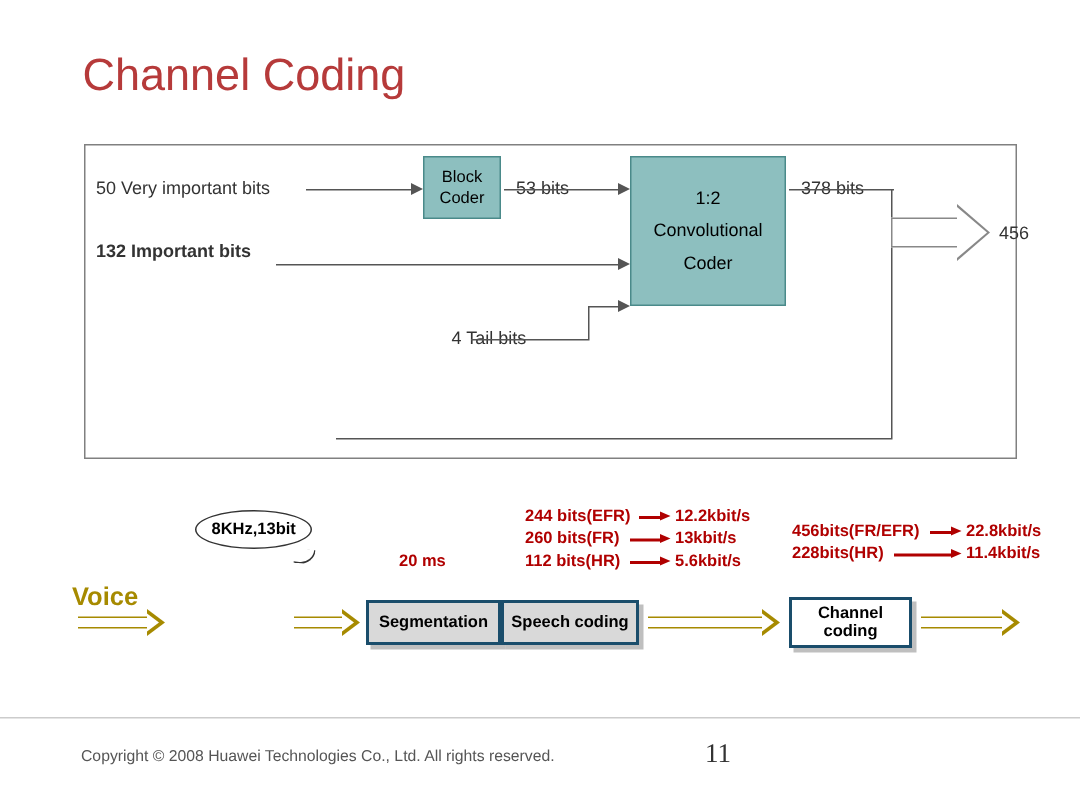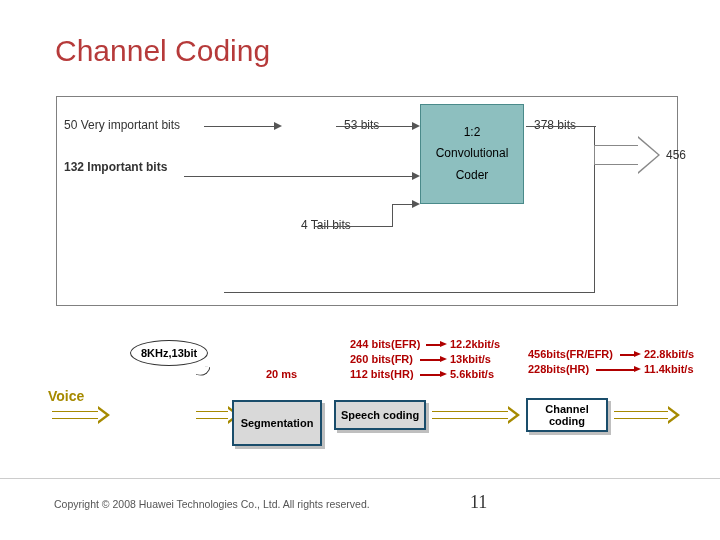--- a/index.html
+++ b/index.html
@@ -15,25 +15,25 @@
   .conv-coder { left: 366px; top: 8px; width: 104px; height: 100px; flex-direction: column; font-size: 12px; }
   .conv-coder span { display: block; margin: 3px 0; }
 
   .lbl { position: absolute; font-size: 12px; color: #333; white-space: nowrap; }
 
   
   .flow { position: absolute; left: 48px; top: 340px; width: 640px; height: 120px; }
   .flowblock { position: absolute; border: 2px solid #1a4d6b; background: #d9d9d9; display: flex; align-items: center; justify-content: center; font-size: 11px; font-weight: bold; text-align: center; box-shadow: 3px 3px 0 rgba(0,0,0,0.25); }
   .flowblock.white { background: #fff; }
   .ad { left: 70px; top: 60px; width: 72px; height: 30px; }
-  .seg { left: 184px; top: 60px; width: 90px; height: 46px; text-align: center; }
+  .seg { left: 196px; top: 60px; width: 90px; height: 30px; text-align: center; }
   .spc { left: 286px; top: 60px; width: 92px; height: 30px; }
   .chc { left: 478px; top: 58px; width: 82px; height: 34px; background: #fff; line-height: 1.1; }
 
-  .voice { position: absolute; color: #a68a00; font-size: 14px; font-weight: bold; }
+  .voice { position: absolute; color: #a68a00; font-size: 17px; font-weight: bold; }
 
   .bubble { position: absolute; border: 1.5px solid #333; border-radius: 50%; background: #fff; padding: 6px 10px; font-size: 11px; font-weight: bold; text-align: center; }
   .bubble-tail { position: absolute; width: 14px; height: 10px; border-bottom: 1.5px solid #333; border-right: 1.5px solid #333; border-bottom-right-radius: 12px; background: #fff; transform: rotate(6deg); }
 
   .red { color: #b00000; font-weight: bold; font-size: 11px; white-space: nowrap; }
   .redpos { position: absolute; }
 
   .footer-line { position: absolute; left: 0; top: 478px; width: 720px; height: 1px; background: #ccc; }
   .copyright { position: absolute; left: 54px; top: 498px; font-size: 10.5px; color: #555; }
   .pagenum { position: absolute; left: 470px; top: 492px; font-size: 18px; font-family: "Times New Roman", serif; color: #333; }
@@ -62,20 +62,23 @@
 
   <div class="title">Channel Coding</div>
 
   <div class="diag">
     <div class="outerbox"></div>
 
     <div class="lbl" style="left:10px; top:22px;">50    Very important bits</div>
     <div class="hline" style="left:150px; top:30px; width:72px;"></div>
     <div class="ah-r" style="left:220px; top:26px;"></div>
 
+    <div class="block block-coder">
+        <span>Block Coder</span>
+      </div>
 
     <div class="lbl" style="left:290px; top:22px;">53 bits</div>
     <div class="hline" style="left:282px; top:30px; width:78px;"></div>
     <div class="ah-r" style="left:358px; top:26px;"></div>
 
     <div class="lbl" style="left:10px; top:64px;font-weight:bold;">132   Important bits</div>
     <div class="hline" style="left:130px; top:80px; width:230px;"></div>
     <div class="ah-r" style="left:358px; top:76px;"></div>
 
     <div class="lbl" style="left:204px; top:122px;margin-left:43px;">4 Tail bits</div>

